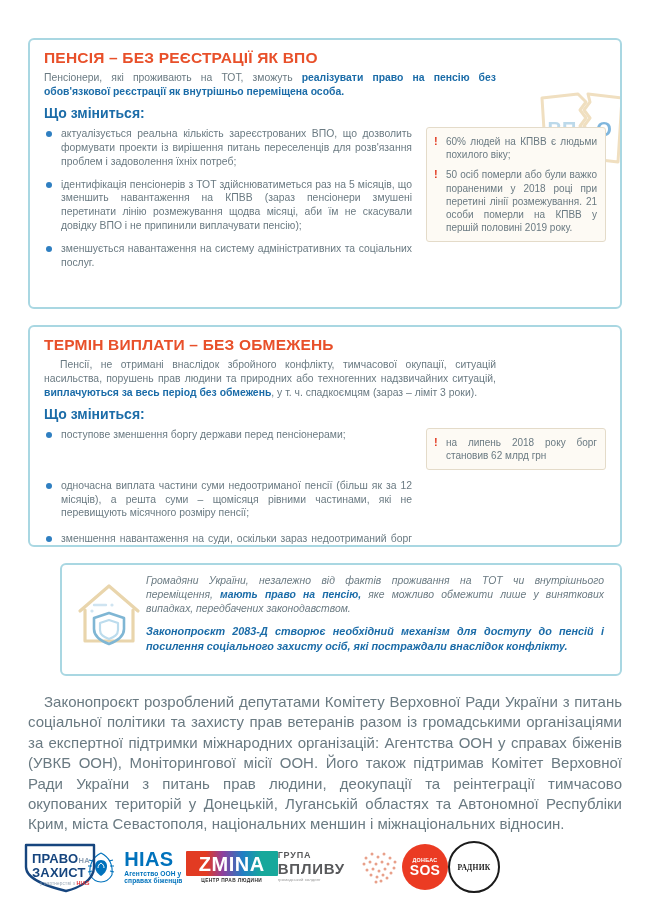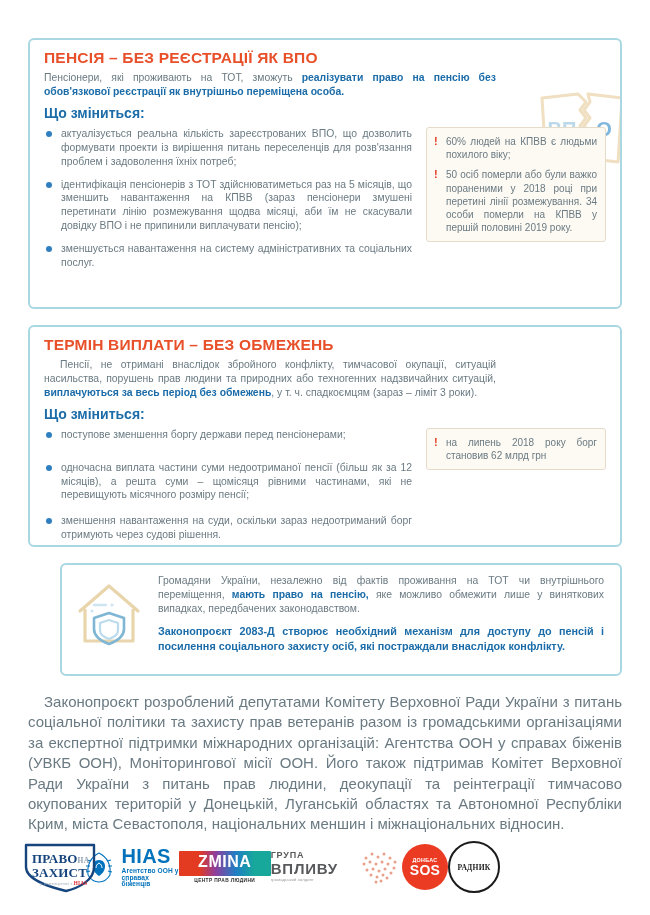--- a/index.html
+++ b/index.html
@@ -91,21 +91,21 @@
 
   
   .row{display:flex;align-items:flex-start;}
   .col-l{flex:1 1 auto;}
   .col-r{flex:0 0 auto;}
 
   
   .art{position:absolute;z-index:1;pointer-events:none;}
 
   
-  .house-box .row3{display:flex;align-items:center;gap:12px;}
+  .house-box .row3{display:flex;align-items:center;font-style:italic;}
   .house-ic{flex:0 0 auto;width:74px;height:74px;}
   .house-tx{flex:1 1 auto;}
   .bold-blue{
     font-size:10.8px;line-height:1.34;color:#1b6ca8;font-weight:bold;
     text-align:justify;margin:9px 0 0 0;
   }
 
   
   .closing{
     font-size:15px;line-height:1.36;color:#6a7a82;
@@ -114,21 +114,21 @@
 
   
   .footer{
     position:absolute;left:0;right:0;bottom:22px;
     display:flex;align-items:center;justify-content:space-between;
     padding:0 16px;box-sizing:border-box;
   }
   .logo{display:flex;align-items:center;}
 
   
-  .pnz{position:relative;width:104px;height:52px;font-family:Liberation Serif, serif;}
+  .pnz{position:relative;width:104px;height:52px;}
   .pnz .shield{
     position:absolute;left:0;top:0;width:104px;height:52px;
   }
   .pnz .t1{
     position:absolute;left:16px;top:10px;
     font-size:13px;font-weight:bold;color:#16457e;letter-spacing:.2px;
   }
   .pnz .t1s{font-size:7.5px;color:#8fa0b4;font-weight:bold;letter-spacing:.3px;}
   .pnz .t2{
     position:absolute;left:16px;top:24px;
@@ -149,30 +149,30 @@
 
   
   .zmina{text-align:center;}
   .zmina .zbar{
     display:block;width:92px;height:25px;border-radius:1px;
     background:linear-gradient(90deg,#e23b22 0%,#e23b22 22%,#8d3f9e 40%,#1f7fc4 62%,#17a89b 82%,#17a89b 100%);
     position:relative;
   }
   .zmina .zt{
     position:absolute;left:0;right:0;top:3px;
-    font-size:16px;font-weight:bold;color:#ffffff;letter-spacing:.5px;
+    font-size:20px;font-weight:bold;color:#ffffff;letter-spacing:.5px;
     line-height:1;
     text-align:center;
   }
   .zmina .zsub{
     font-size:4.8px;font-weight:bold;color:#2b2b2b;letter-spacing:.4px;margin-top:2px;
   }
 
   
-  .gv{display:flex;align-items:center;gap:20px;}
+  .gv{display:flex;align-items:center;gap:13px;}
   .gv .gvt{line-height:1.05;}
   .gv .g1{font-size:9px;font-weight:bold;color:#58595b;letter-spacing:.8px;}
   .gv .g2{font-size:15px;font-weight:bold;color:#58595b;letter-spacing:.8px;}
   .gv .g3{font-size:4.2px;color:#9a9a9a;letter-spacing:.1px;margin-top:2px;}
   .gv .dots{width:44px;height:38px;flex:0 0 auto;}
 
   
   .dsos{
     width:46px;height:46px;border-radius:50%;background:#eb3b23;
     display:flex;flex-direction:column;align-items:center;justify-content:center;
@@ -232,21 +232,21 @@
           </ul>
         </div>
         <div class="col-r" style="width:180px;">
           <div class="callout">
             <div class="citem">
               <span class="bang">!</span>
               <span>60% людей на КПВВ є людьми похилого віку;</span>
             </div>
             <div class="citem">
               <span class="bang">!</span>
-              <span>50 осіб померли або були важко пораненими у 2018 році при перетині лінії розмежування. 34 особи померли на КПВВ у першій половині 2019 року.</span>
+              <span>50 осіб померли або були важко пораненими у 2018 році при перетині лінії розмежування. 21 особи померли на КПВВ у першій половині 2019 року.</span>
             </div>
           </div>
         </div>
       </div>
     </div>
   </div>
 
   <div class="card" style="position:absolute;left:28px;top:325px;width:594px;height:222px;">
 
     <div class="card-inner">
@@ -254,21 +254,21 @@
 
       <p class="para indent" style="max-width:452px;">
         <span>Пенсії, не отримані внаслідок збройного конфлікту, тимчасової окупації, ситуацій насильства, порушень прав людини та природних або техногенних надзвичайних ситуацій, </span><span class="b">виплачуються за весь період без обмежень</span><span>, у т. ч. спадкоємцям (зараз – ліміт 3 роки).</span>
       </p>
 
       <h3 class="sub-title">Що зміниться:</h3>
 
       <div class="row">
         <div class="col-l" style="width:372px;padding-right:14px;">
           <ul class="blist">
-            <li style="margin-bottom:19px;">
+            <li style="margin-bottom:37px;">
               <span class="dot"></span>
               <span>поступове зменшення боргу держави перед пенсіонерами;</span>
             </li>
             <li style="margin-bottom:12px;">
               <span class="dot"></span>
               <span>одночасна виплата частини суми недоотриманої пенсії (більш як за 12 місяців), а решта суми – щомісяця рівними частинами, які не перевищують місячного розміру пенсії;</span>
             </li>
             <li>
               <span class="dot"></span>
               <span>зменшення навантаження на суди, оскільки зараз недоотриманий борг отримують через судові рішення.</span>

